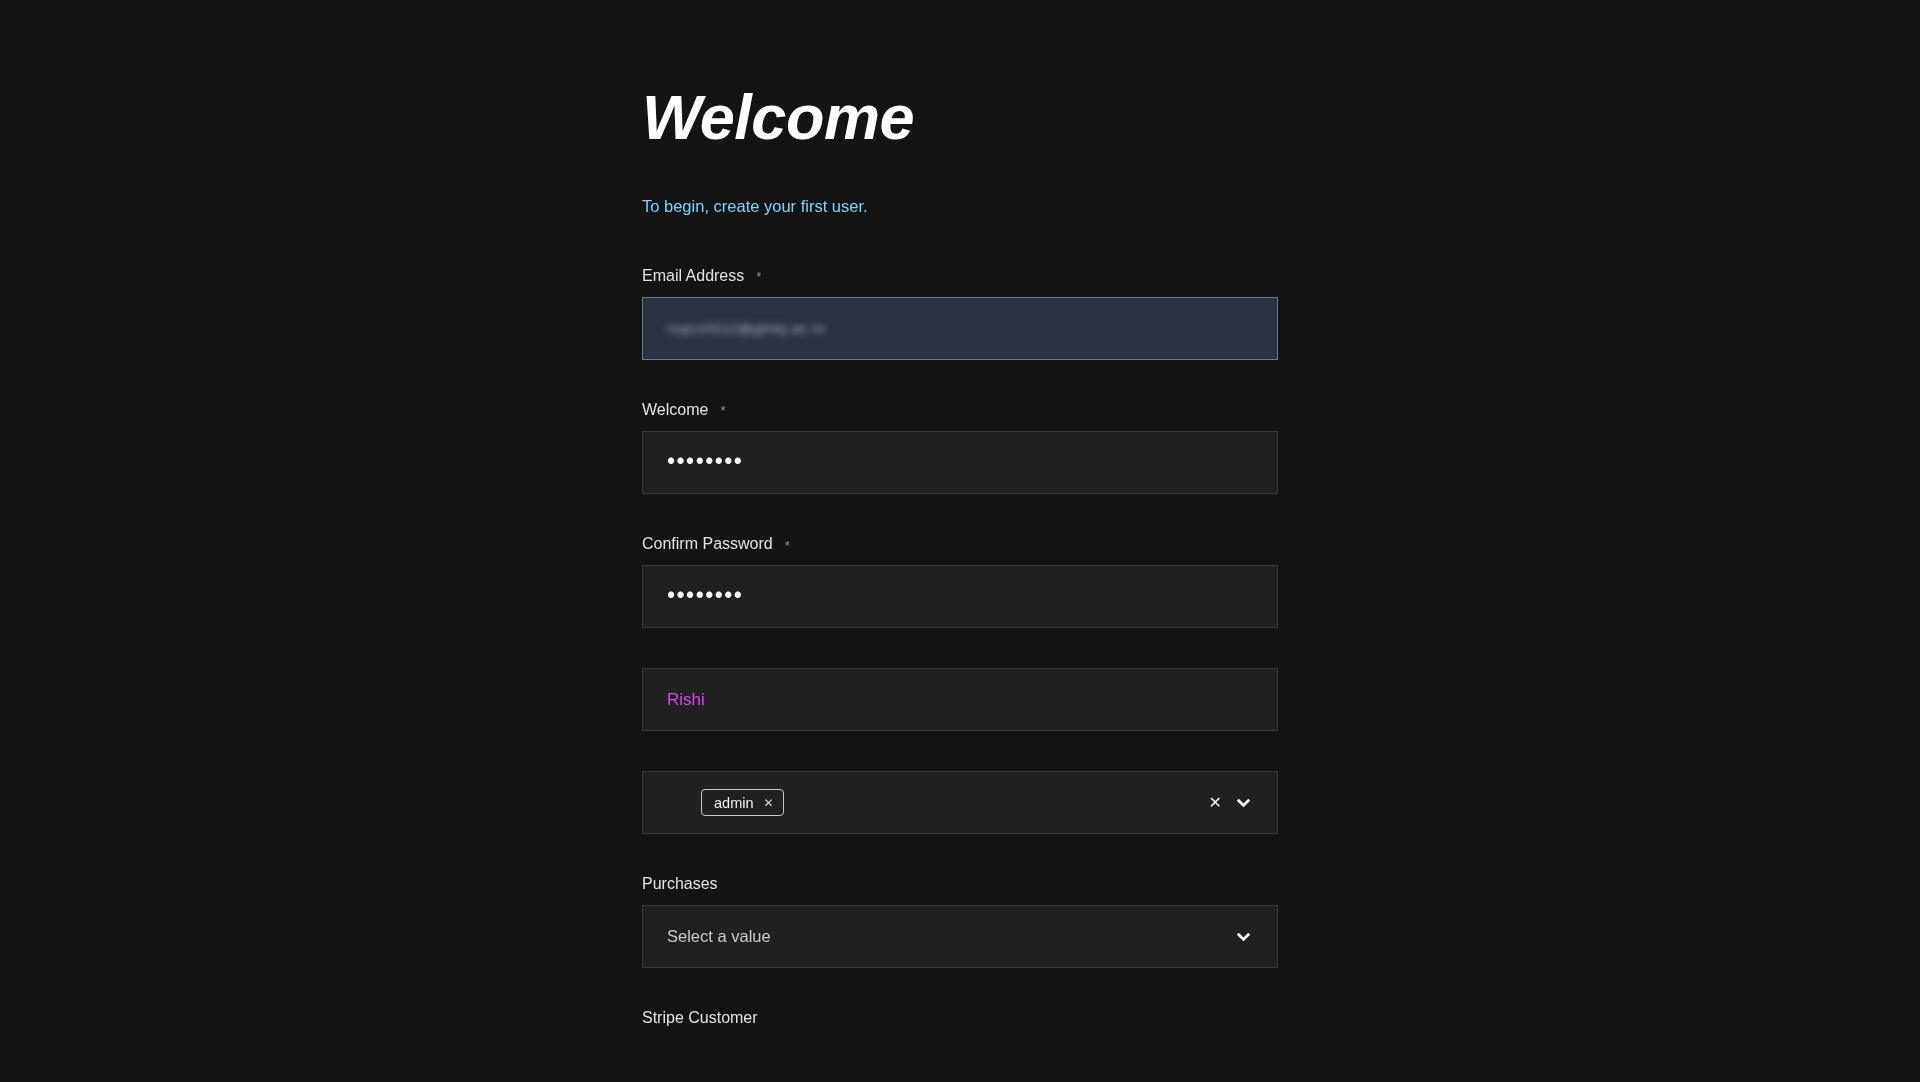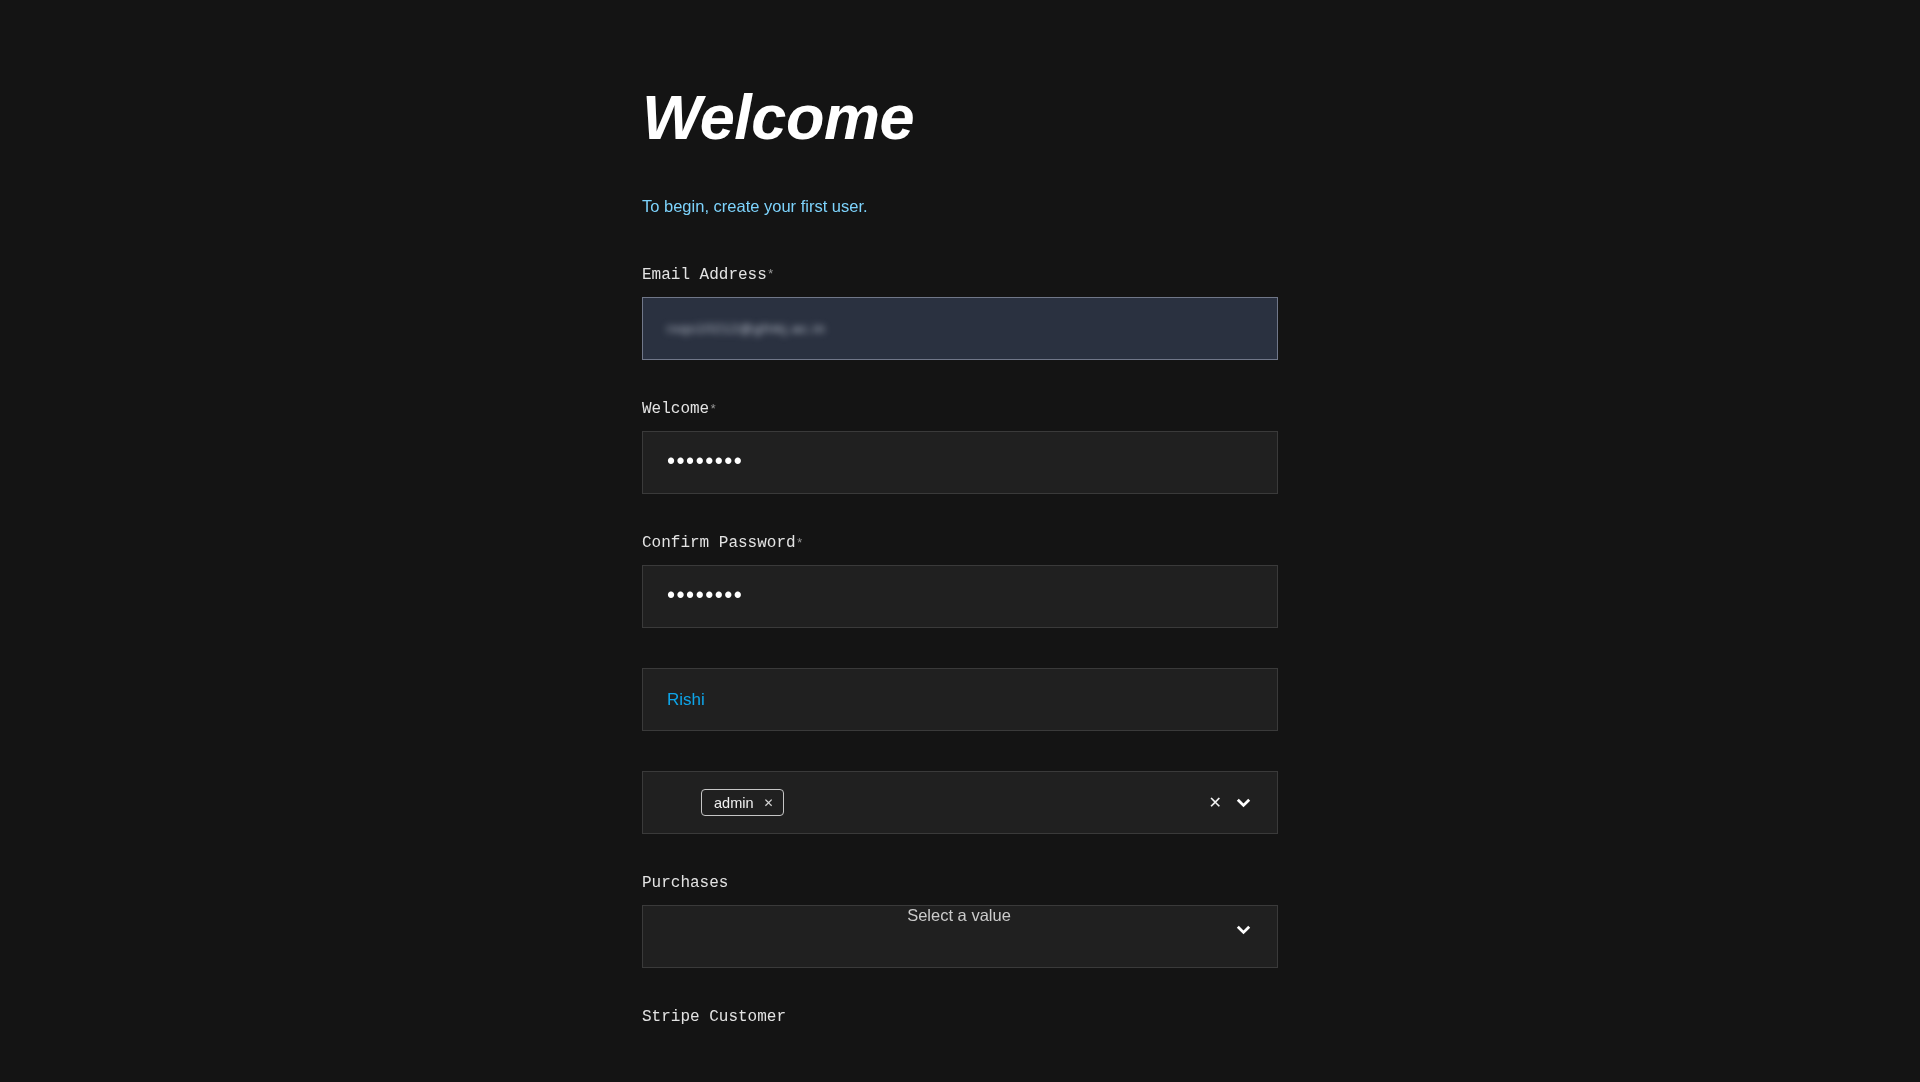--- a/index.html
+++ b/index.html
@@ -28,26 +28,25 @@
   .intro {
     margin-top: 47px;
     font-size: 16.5px;
     line-height: 1.25;
     color: #7dd3fc;
   }
   .field { margin-top: 40px; }
   .field.first { margin-top: 49px; }
   .field-label {
     display: flex;
-    align-items: center;
-    gap: 0;
+    align-items: flex-end;
+    gap: 12px;
     font-size: 16px;
     line-height: 1.2;
     color: #e3e3e3;
-    font-family: Liberation Mono, monospace;
   }
   .required-mark {
     font-size: 13px;
     color: #979797;
     margin-top: 0px;
   }
   .input {
     margin-top: 12px;
     height: 63px;
     width: 100%;
@@ -75,21 +74,21 @@
     font-size: 23px;
     letter-spacing: 1.5px;
     color: #ffffff;
     line-height: 0;
     margin-top: -3px;
   }
   .select-control {
     padding: 0 26px 0 14px;
     cursor: pointer;
   }
-  .select-control.plain-placeholder { padding-left: 24px; flex-direction: column; }
+  .select-control.plain-placeholder { padding-left: 24px; }
   .placeholder-text { color: #cbcbcb; font-size: 16.5px; }
   .chip {
     display: inline-flex;
     align-items: center;
     gap: 10px;
     height: 27px;
     padding: 0 9px 0 12px;
     border: 1px solid #c6c6c6;
     border-radius: 4px;
     background: transparent;
@@ -110,21 +109,21 @@
     align-items: center;
     gap: 14px;
   }
   .clear-icon {
     font-size: 16px;
     color: #f2f2f2;
     cursor: pointer;
     line-height: 1;
   }
   .chevron-icon { display: inline-flex; cursor: pointer; }
-  .value-text { color: #0ea5e9; }
+  .value-text { color: #d946ef; }
 </style>
 </head>
 <body>
 
 <div class="container">
 
   <h1 class="page-title">Welcome</h1>
 
   <div class="intro">To begin, create your first user.</div>
 

